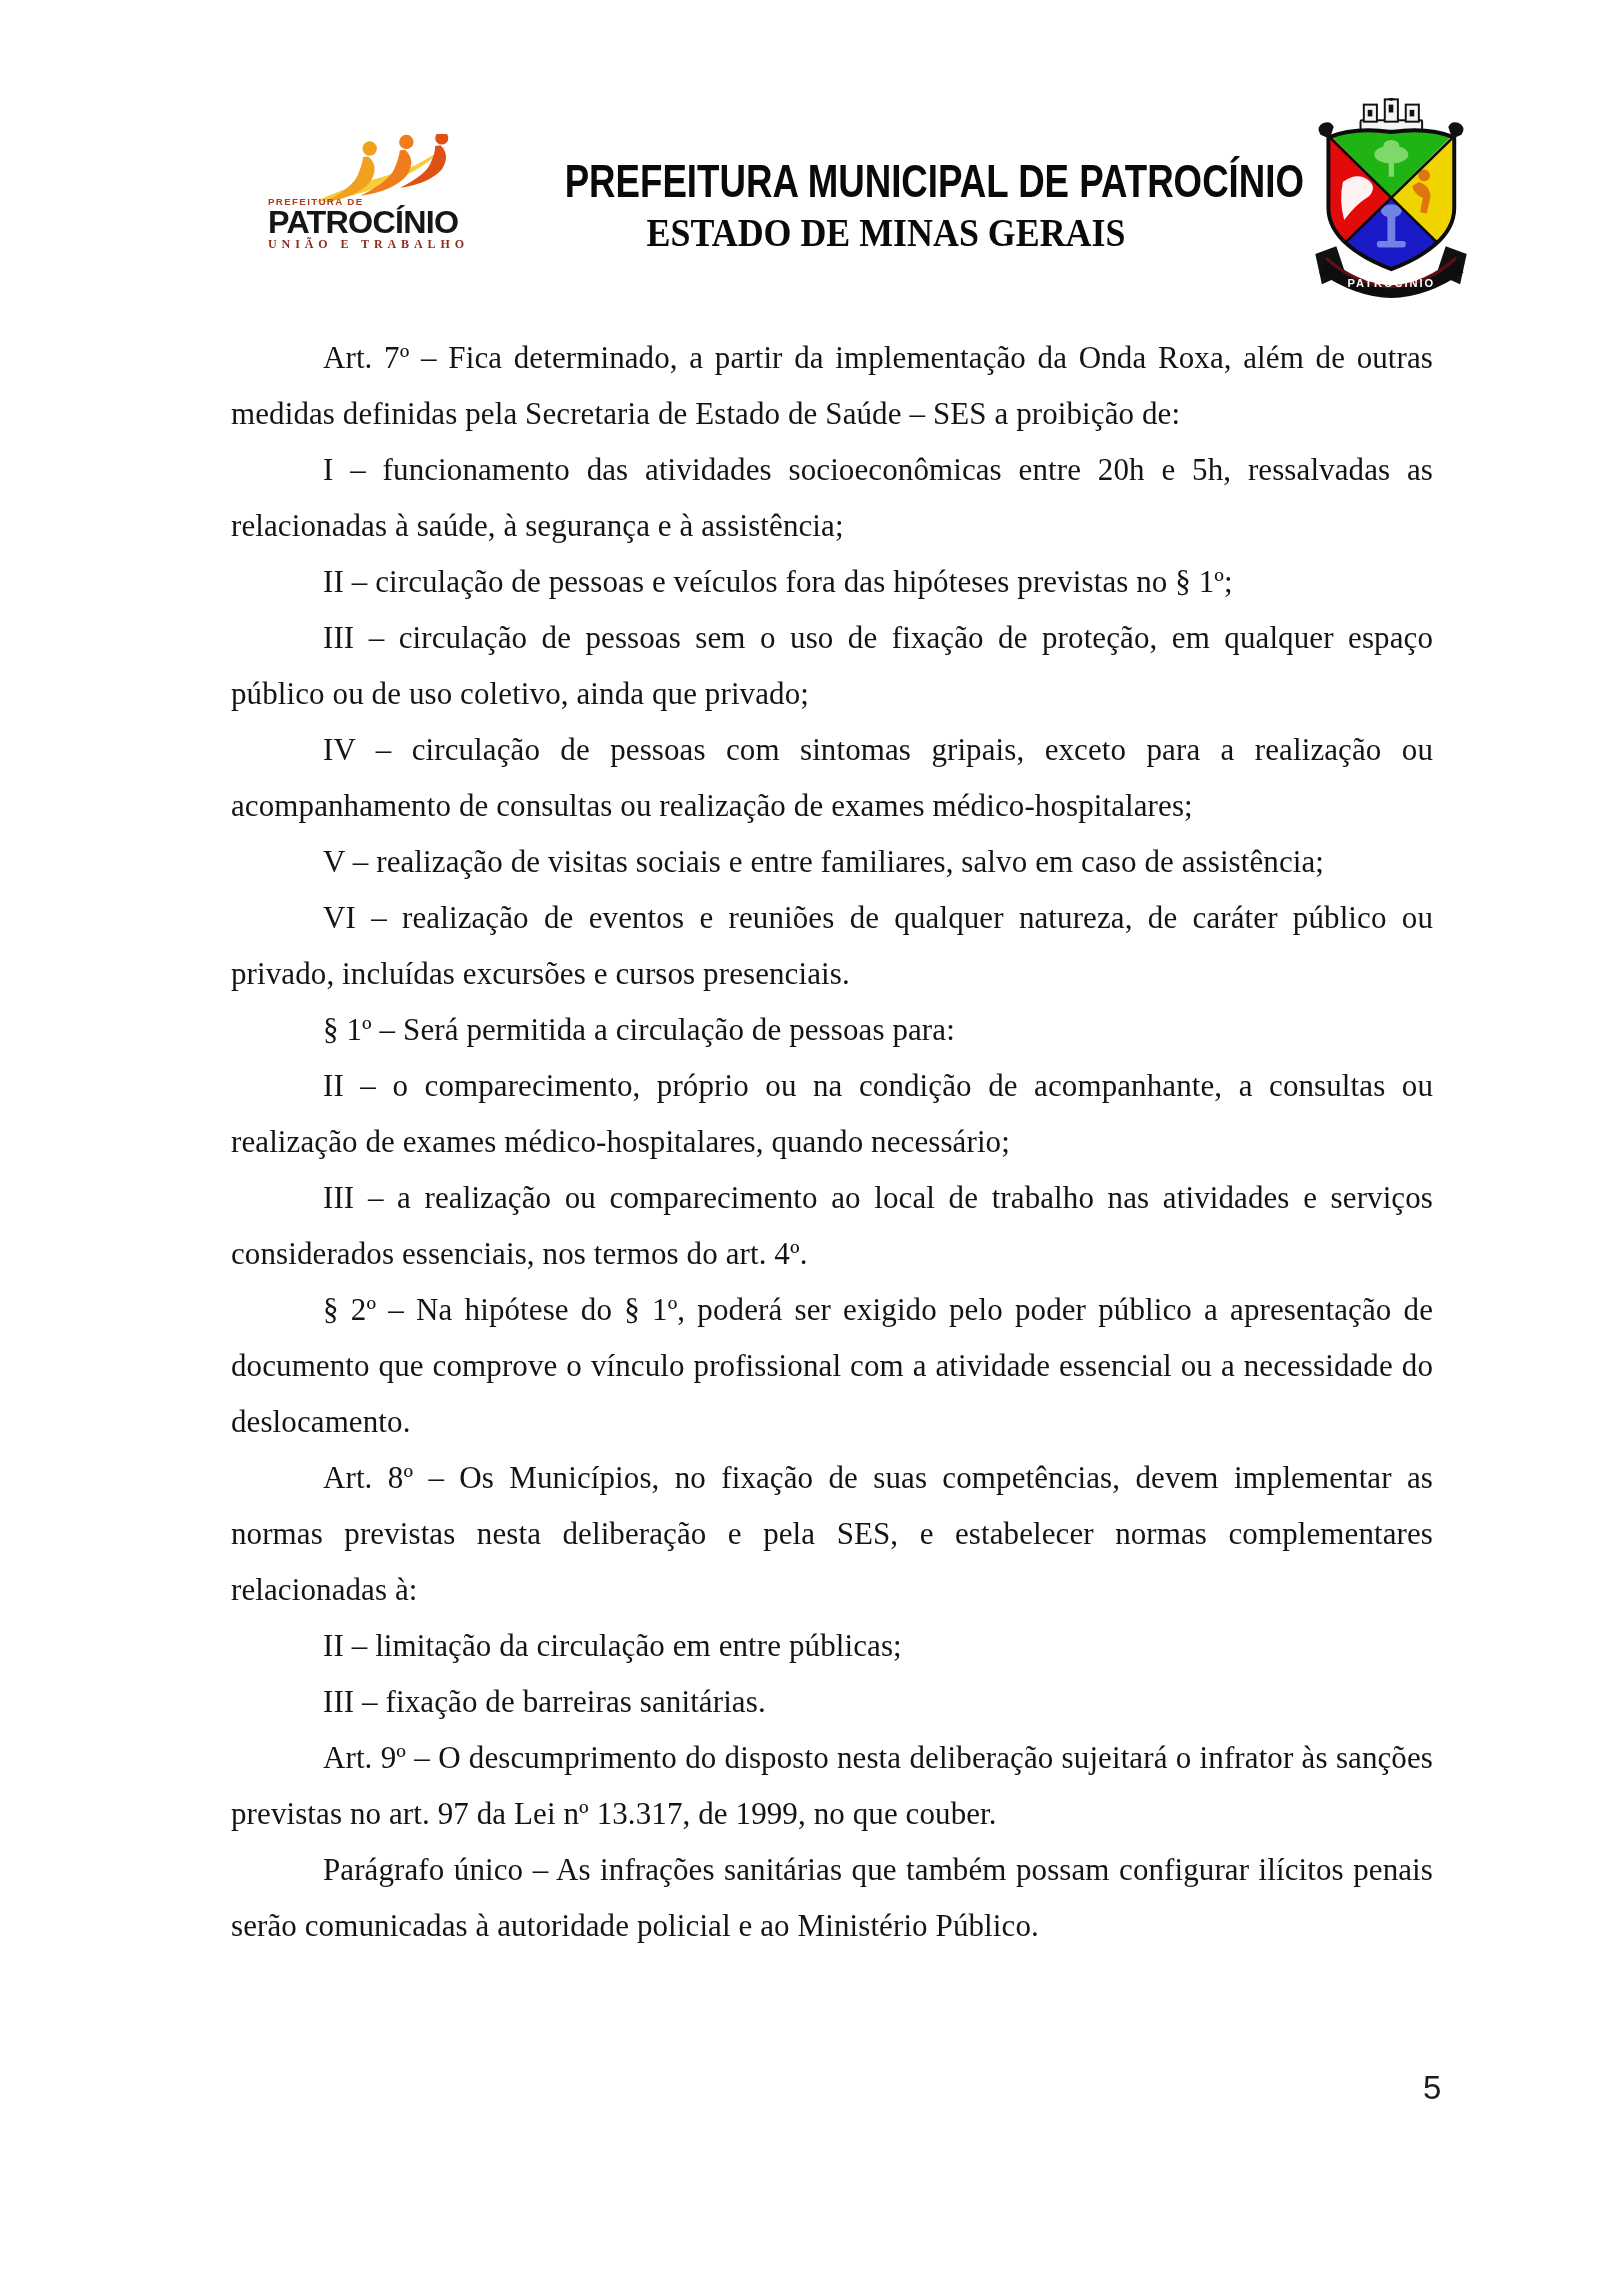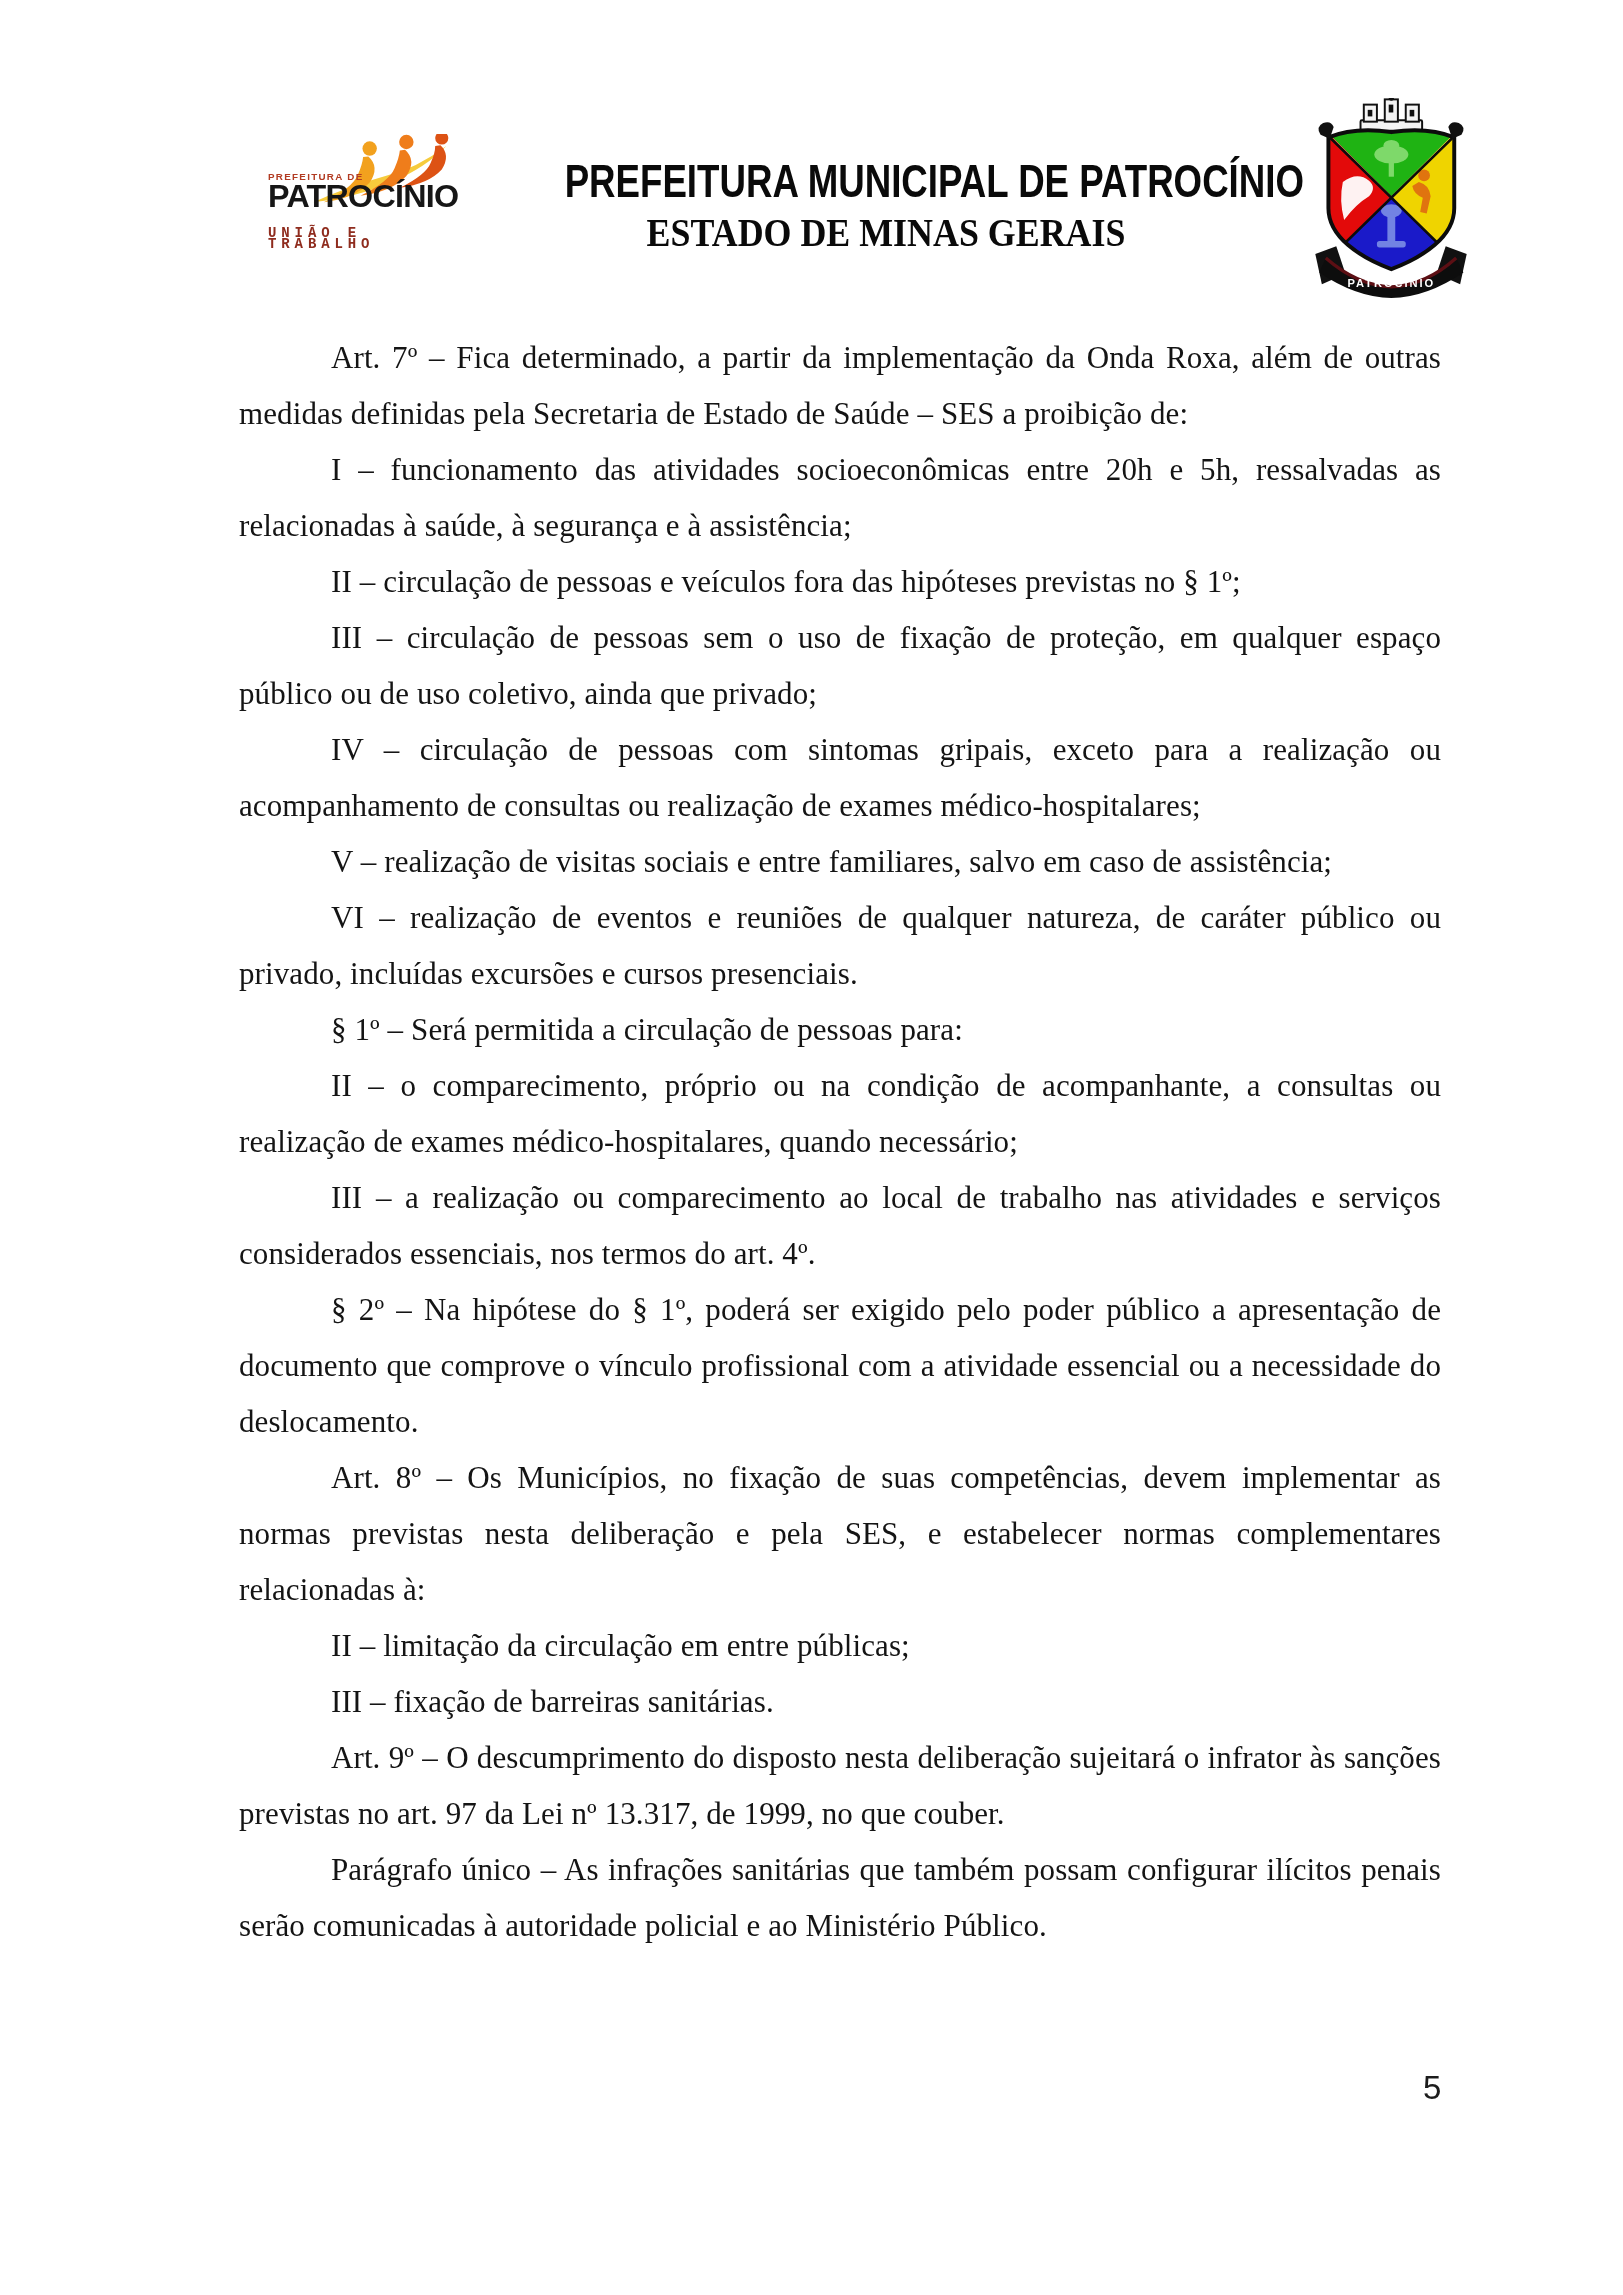--- a/index.html
+++ b/index.html
@@ -38,23 +38,23 @@
     font-size:9.8px;font-weight:bold;color:var(--logo-red);
     letter-spacing:1.3px;line-height:10.5px;
   }
   .logo-name{
     font-family:"Liberation Sans", sans-serif;
     font-size:31px;font-weight:800;color:#161616;
     letter-spacing:-0.7px;line-height:29px;
     transform:scaleX(1.04);transform-origin:left center;
   }
   .logo-slogan{
-    font-family:Liberation Mono, monospace;
-    font-size:14px;font-weight:bold;color:var(--logo-darkred);
-    letter-spacing:4.9px;line-height:10.5px;margin-top:17px;
+    font-family:Liberation Serif, serif;
+    font-size:12px;font-weight:bold;color:var(--logo-darkred);
+    letter-spacing:4.9px;line-height:10.5px;margin-top:2px;
   }
 
   .title-block{position:absolute;left:458px;top:156px;width:824px;text-align:center;}
   .title-main{
     font-family:"Liberation Sans", sans-serif;
     font-size:47px;font-weight:bold;color:#0a0a0a;
     white-space:nowrap;line-height:50px;
     transform:scaleX(0.78);transform-origin:center;
   }
   .title-sub{
@@ -64,21 +64,20 @@
     transform:scaleX(0.92);transform-origin:center;
   }
 
   .crest{position:absolute;left:1298px;top:98px;width:154px;height:200px;}
 
   
   .doc-body{
     position:absolute;left:231px;top:330px;width:1202px;
     font-size:31px;line-height:56px;letter-spacing:0.1px;
     text-align:justify;
-    margin-left:8px;
   }
   .doc-body p{text-indent:92px;}
 
   
   .page-number{
     position:absolute;left:1423px;top:2069px;
     font-family:"Liberation Sans", sans-serif;
     font-size:33px;color:#1c1c1c;
   }
 </style>

